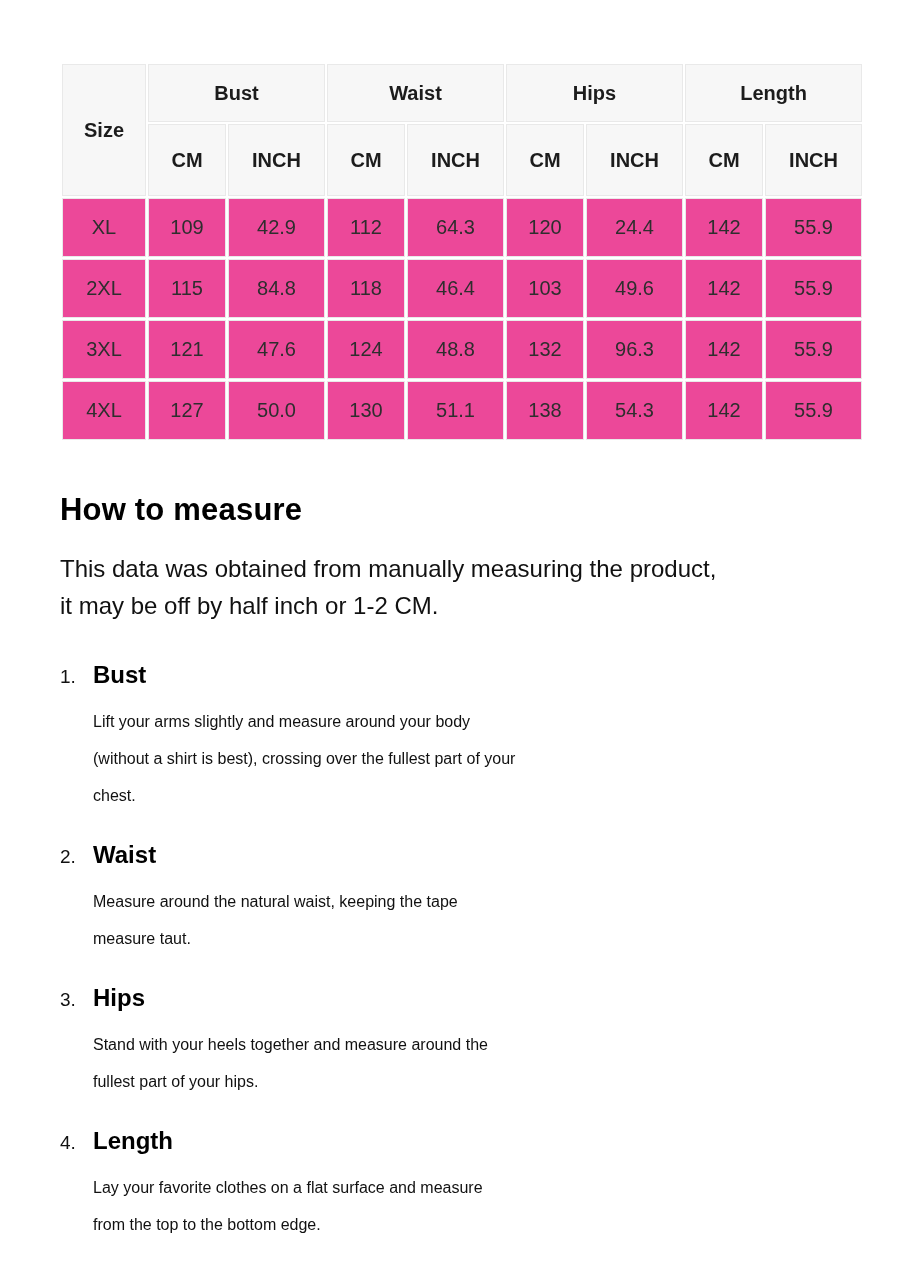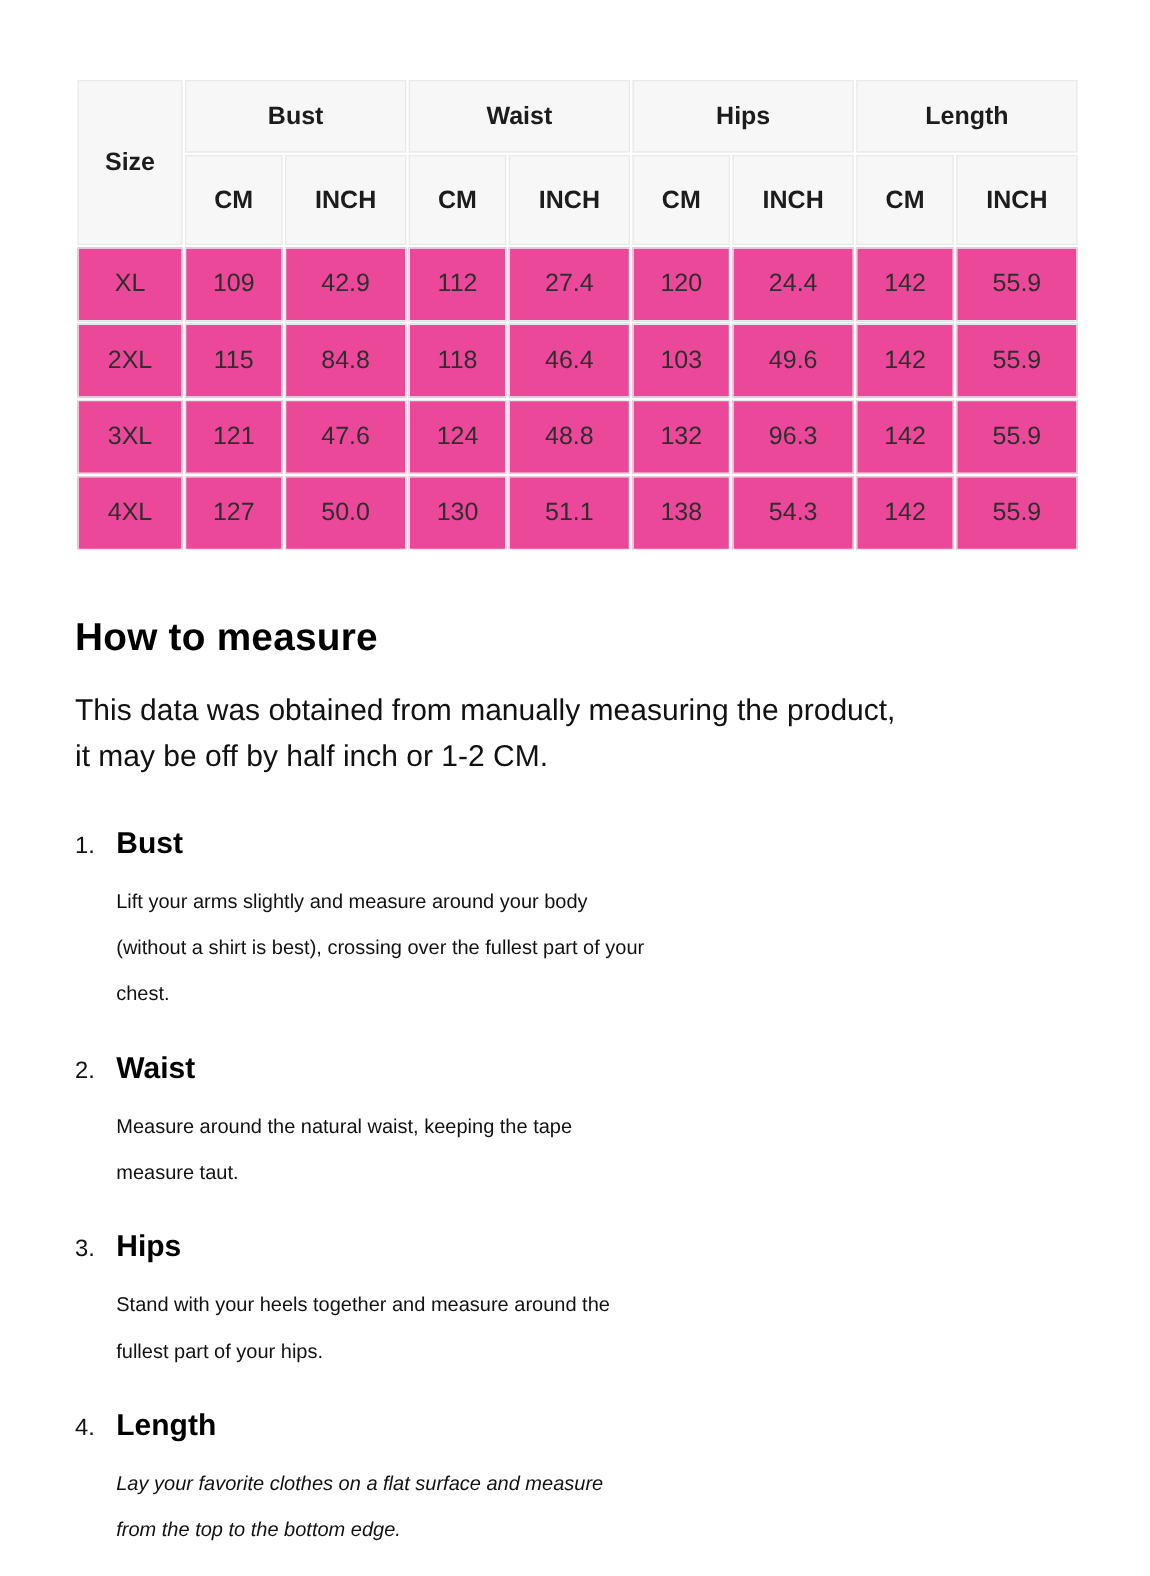--- a/index.html
+++ b/index.html
@@ -76,21 +76,21 @@
     font-weight: bold;
     color: #000000;
   }
   .step-desc {
     font-size: 16px;
     line-height: 37px;
     margin: 8px 0 22px 33px;
     white-space: pre-line;
     color: #111111;
   }
-  .step:last-child .step-desc { margin-bottom: 0; font-style: italic; }
+  .step:last-child .step-desc { margin-bottom: 0; }
 </style>
 </head>
 <body>
 
 <div class="page">
 
   <table class="size-chart">
     <colgroup>
       <col class="col-size">
       <col class="col-cm">
@@ -120,21 +120,21 @@
         <th>CM</th>
         <th>INCH</th>
       </tr>
     </thead>
     <tbody>
       <tr>
         <td>XL</td>
         <td>109</td>
         <td>42.9</td>
         <td>112</td>
-        <td>27.4</td>
+        <td>64.3</td>
         <td>120</td>
         <td>24.4</td>
         <td>142</td>
         <td>55.9</td>
       </tr>
       <tr>
         <td>2XL</td>
         <td>115</td>
         <td>84.8</td>
         <td>118</td>

